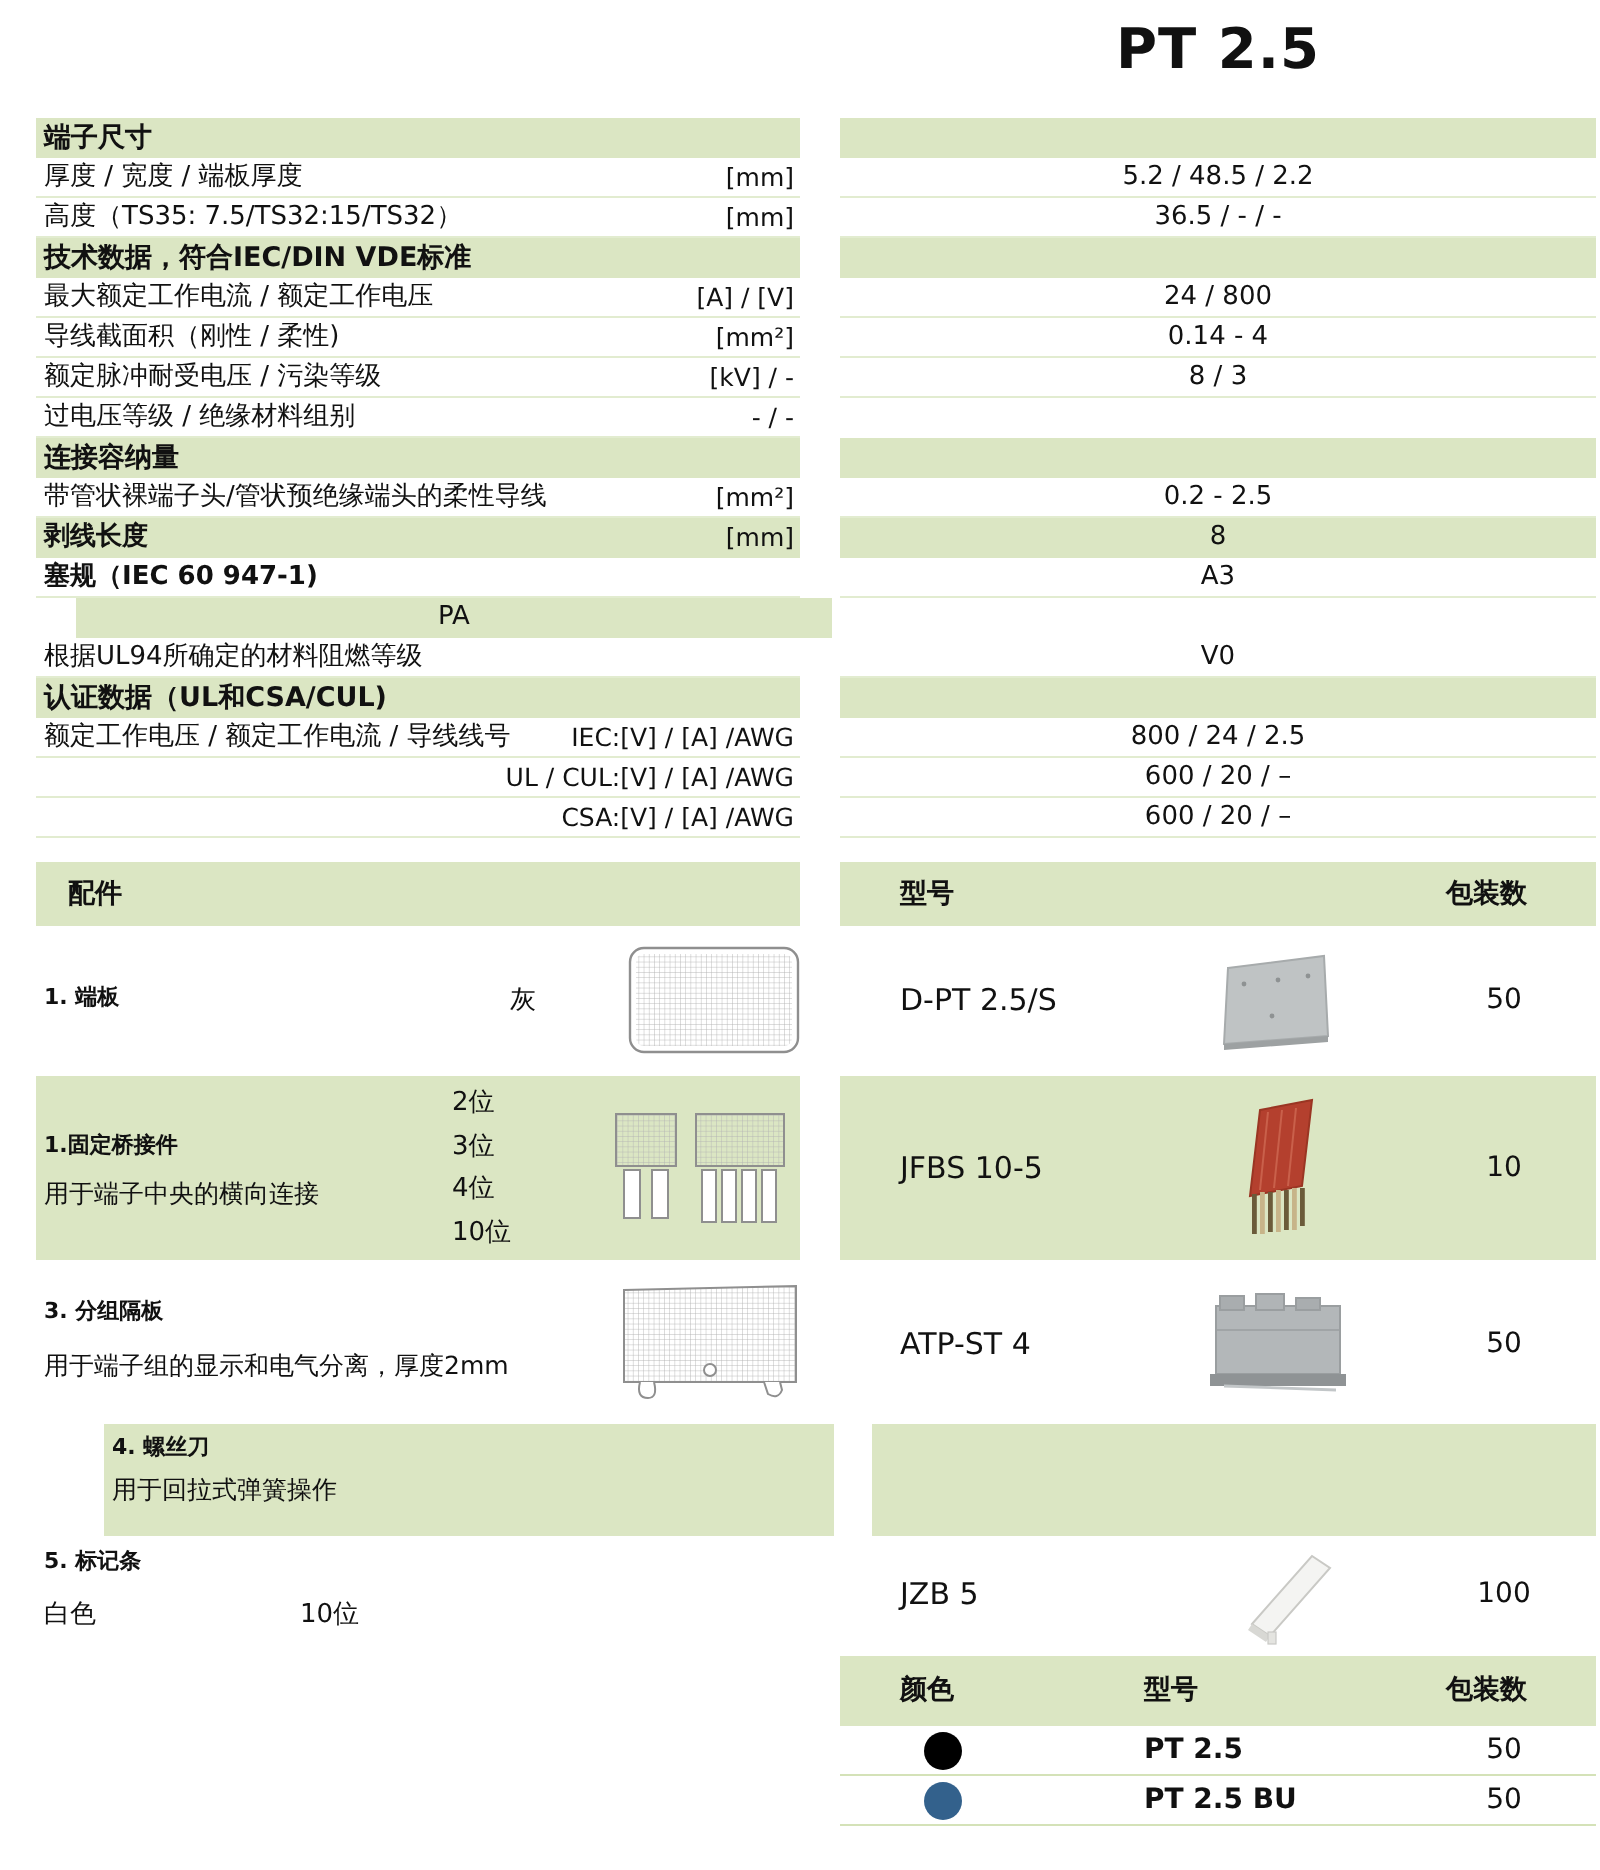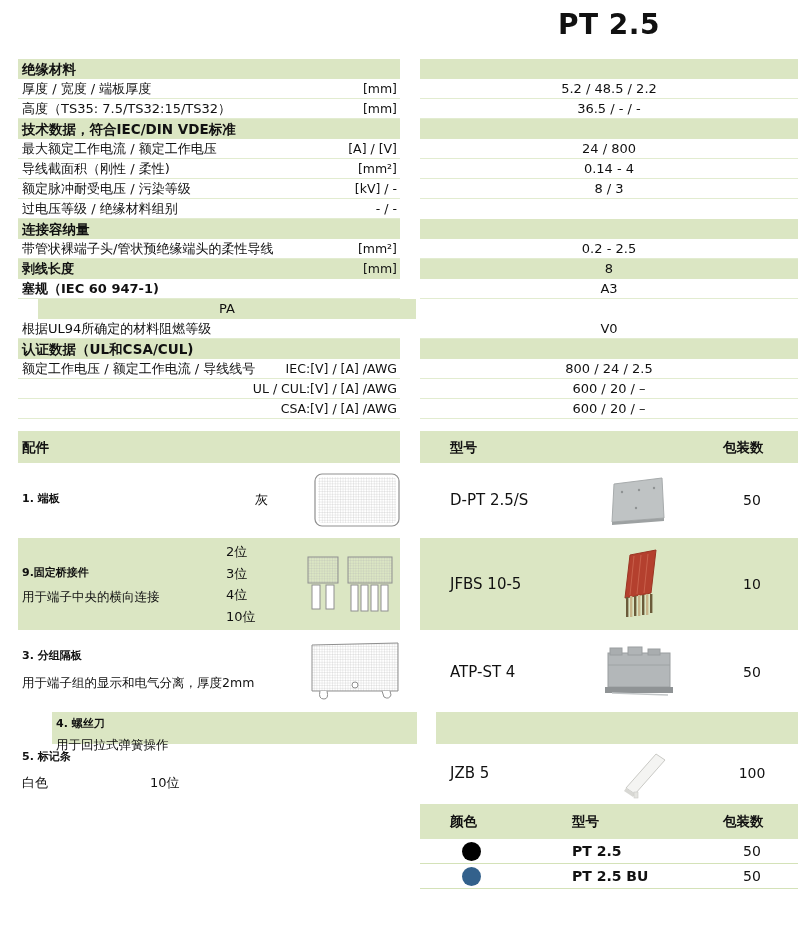--- a/index.html
+++ b/index.html
@@ -23,21 +23,21 @@
   .sh .cell-l,.sh .cell-r{ background:var(--green); line-height:20px; }
   .sh .lab{ font-weight:bold; font-size:13.5px; }
   .rowgreen .cell-l,.rowgreen .cell-r{ background:var(--green); border-bottom:none; line-height:20px; }
   .lab-bold .lab{ font-weight:bold; }
   .unit{ font-size:12.5px; white-space:nowrap; }
   .lab{ white-space:nowrap; }
 
   
   .acc-header{ display:flex; height:32px; margin-top:12px; }
   .acc-header .hl{ width:382px; background:var(--green); font-weight:bold;
-                   font-size:13.5px; line-height:32px; padding-left:4px; }
+                   font-size:13.5px; line-height:32px; padding-left:16px; }
   .acc-header .hr{ width:378px; background:var(--green); position:relative;
                    font-weight:bold; font-size:13.5px; line-height:32px; }
   .acc-header .hr .model-h{ position:absolute; left:30px; }
   .acc-header .hr .qty-h{ position:absolute; left:303px; }
 
   .acc-row{ display:flex; }
   .acc-row .al{ width:382px; position:relative; }
   .acc-row .ar{ width:378px; position:relative; }
   .acc-row.green .al,.acc-row.green .ar{ background:var(--green); }
   .acc-name{ position:absolute; left:4px; font-weight:bold; font-size:11px; white-space:nowrap; }
@@ -73,21 +73,21 @@
     </pattern>
   </defs>
 </svg>
 
 <div class="title">PT 2.5</div>
 
 <div class="content">
 
   <div class="spec-row sh">
     <div class="cell-l">
-        <span class="lab">绝缘材料</span>
+        <span class="lab">端子尺寸</span>
       </div>
     <div class="cell-gap"></div>
       <div class="cell-r"></div>
   </div>
   <div class="spec-row sd">
     <div class="cell-l">
         <span class="lab">厚度 / 宽度 / 端板厚度</span>
         <span class="unit">[mm]</span>
       </div>
     <div class="cell-gap"></div>
@@ -242,21 +242,21 @@
           <circle cx="48" cy="14" r="1.2" fill="#8e9293"></circle>
         <circle cx="30" cy="34" r="1.2" fill="#8e9293"></circle>
           <circle cx="33" cy="16" r="1.2" fill="#8e9293"></circle>
       </svg>
       <span class="acc-qty">50</span>
     </div>
   </div>
 
   <div class="acc-row green" style="height:92px; margin-top:5px;">
     <div class="al">
-      <div class="acc-name" style="top:27px;">9.固定桥接件</div>
+      <div class="acc-name" style="top:27px;">1.固定桥接件</div>
       <div class="acc-desc" style="top:51px;">用于端子中央的横向连接</div>
       <div class="sizes">
         <div>2位</div>
         <div>3位</div>
         <div>4位</div>
         <div>10位</div>
       </div>
       <svg class="acc-img" style="left:288px; top:17px;" width="88" height="60">
         <rect x="2" y="2" width="30" height="26" fill="url(#hx)" stroke="#8f8f8f"></rect>
         <rect x="6" y="30" width="8" height="24" fill="#fff" stroke="#8f8f8f"></rect>
@@ -308,21 +308,21 @@
         <rect x="26" y="4" width="14" height="8" fill="#b0b4b6" stroke="#9a9ea0"></rect>
         <rect x="46" y="6" width="12" height="6" fill="#a9adaf" stroke="#9a9ea0"></rect>
         <line x1="6" y1="22" x2="68" y2="22" stroke="#9a9ea0" stroke-width=".8"></line>
         <rect x="3" y="44" width="68" height="6" fill="#8f9395"></rect>
         <line x1="10" y1="50" x2="66" y2="52" stroke="#c2c6c8" stroke-width="1.4"></line>
       </svg>
       <span class="acc-qty">50</span>
     </div>
   </div>
 
-  <div class="acc-row green" style="height:32px; margin-top:3px;padding-left:34px;">
+  <div class="acc-row green" style="height:56px; margin-top:3px;padding-left:34px;">
     <div class="al">
       <div class="acc-name" style="top:4px;">4. 螺丝刀</div>
       <div class="acc-desc" style="top:25px;">用于回拉式弹簧操作</div>
     </div>
     <div class="cell-gap"></div>
     <div class="ar"></div>
   </div>
 
   <div class="acc-row" style="height:57px;">
     <div class="al">

